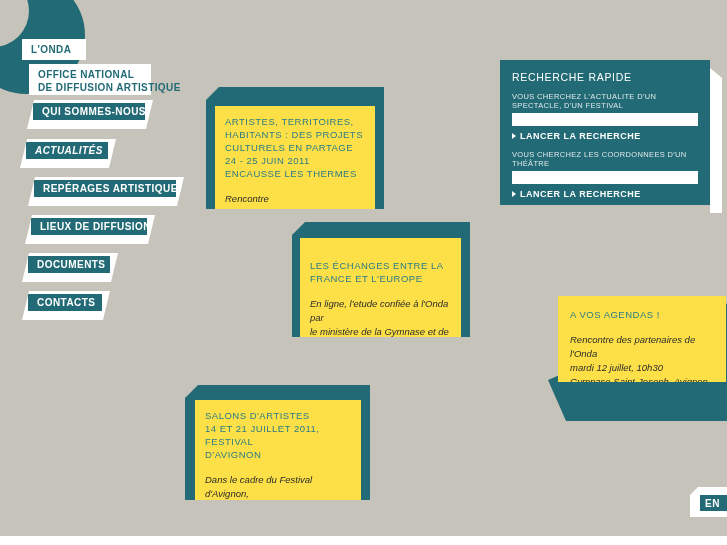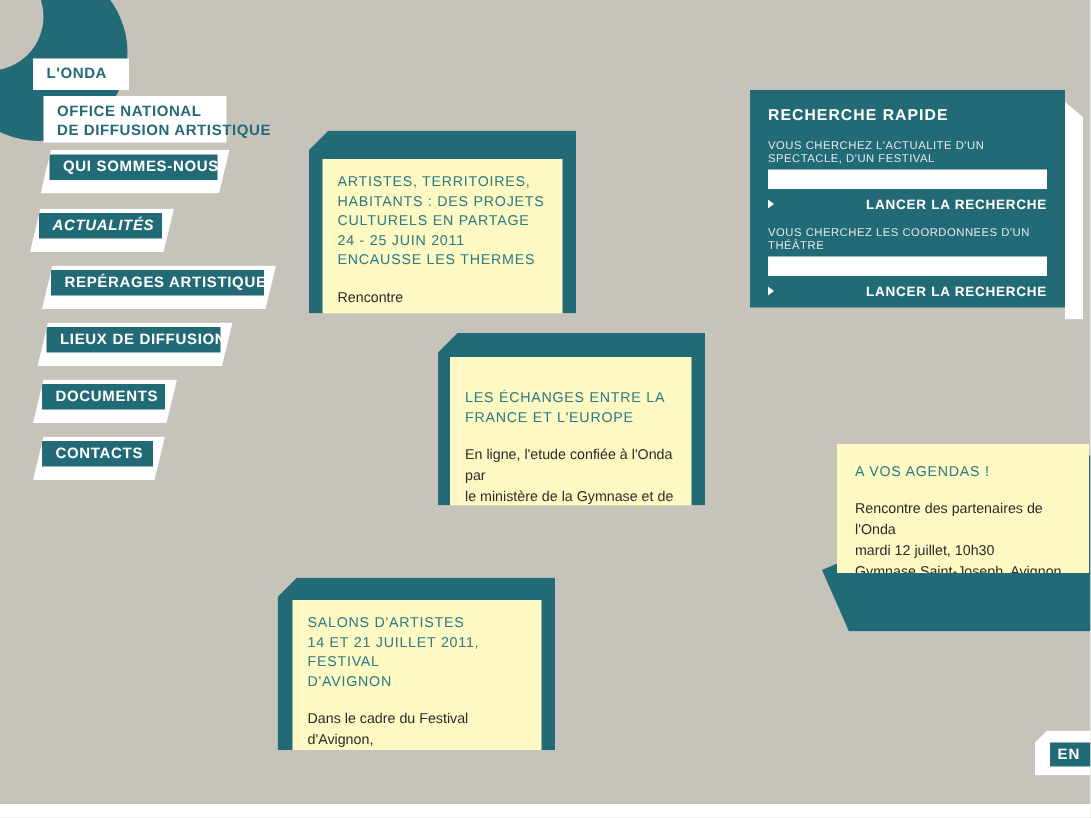--- a/index.html
+++ b/index.html
@@ -69,69 +69,70 @@
   }
 
   
   .card { position:absolute; }
   .card .band {
     position:absolute; left:0; top:0;
     background:#226a75;
   }
   .card .sheet {
     position:absolute;
-    background:#fef9c3;
+    background:#fde047;
     overflow:hidden;
   }
   .card-title {
     color:#2b7b86;
     font-size:9.5px;
     letter-spacing:0.5px;
     line-height:13px;
     text-transform:uppercase;
   }
   .card-body {
     color:#2b2b2b;
     font-size:9.5px;
     line-height:14px;
     margin-top:12px;
+    font-style:italic;
   }
 
   
   #search-panel {
     position:absolute; left:500px; top:60px;
     width:210px; height:145px;
     background:#226a75;
     padding:11px 12px 8px 12px;
   }
   #search-panel-shadow {
     position:absolute; left:710px; top:68px;
     width:12px; height:145px;
     background:#ffffff;
     clip-path:polygon(0 0, 100% 10px, 100% 100%, 0 100%);
   }
   #search-title {
-    color:#ffffff; font-size:10.5px; font-weight:bold;
+    color:#ffffff; font-size:10.5px; font-weight:normal;
     letter-spacing:0.7px; margin-bottom:9px;
   }
   .search-label {
     color:#dfe9ea; font-size:7.5px; letter-spacing:0.35px;
     line-height:9px; text-transform:uppercase;
     margin-bottom:3px;
   }
   .search-input {
     display:block; width:100%; height:13px;
     background:#ffffff; border:none; outline:none;
     font-family:"Liberation Sans", sans-serif;
     font-size:9px; color:#333; padding:0 3px;
   }
   .search-go {
     color:#ffffff; font-size:9px; font-weight:bold;
     letter-spacing:0.5px; margin:5px 0 9px 0;
-    display:flex; align-items:center; gap:4px;justify-content:space-between;
+    display:flex; align-items:center; gap:4px;
   }
   .tri {
     width:0; height:0;
     border-top:3.2px solid transparent;
     border-bottom:3.2px solid transparent;
     border-left:4.6px solid #ffffff;
   }
 
   
   #lang-flag {

